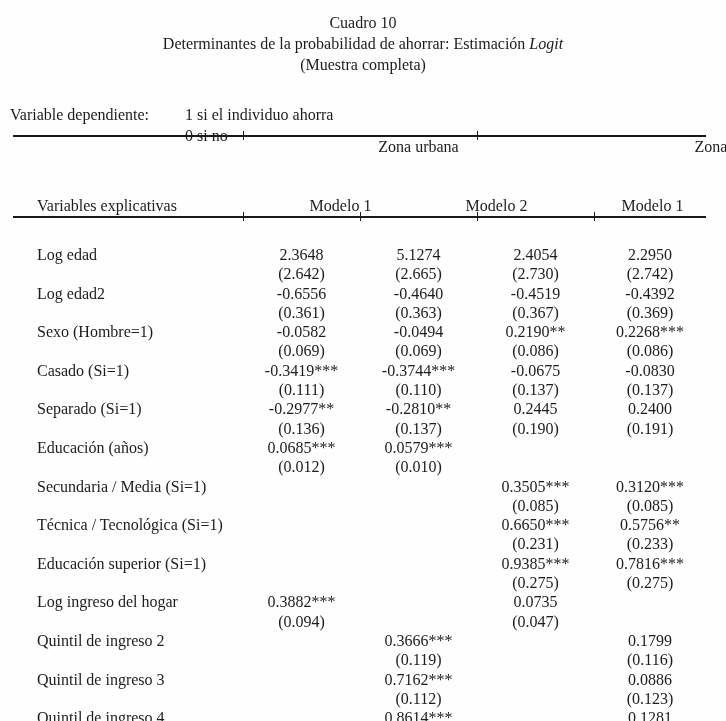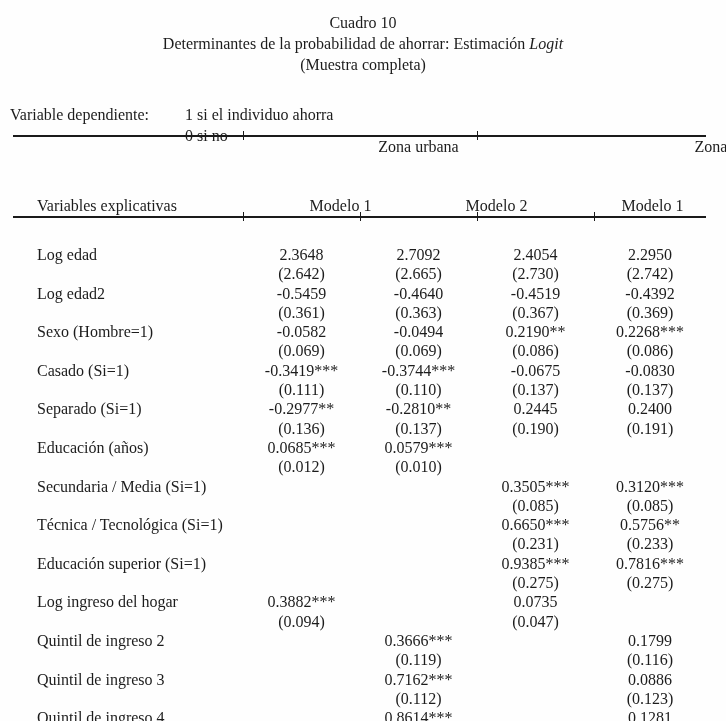--- a/index.html
+++ b/index.html
@@ -107,31 +107,31 @@
     </div>
 
     <div class="tbody">
       <span class="tick bot tx1"></span>
       <span class="tick bot tx2"></span>
       <span class="tick bot tx3"></span>
       <span class="tick bot tx4"></span>
 
   <div class="cell label">Log edad</div>
   <div class="cell val">2.3648</div>
-  <div class="cell val">2.7092</div>
+  <div class="cell val">5.1274</div>
   <div class="cell val">2.4054</div>
   <div class="cell val">2.2950</div>
   <div class="cell label"></div>
   <div class="cell val">(2.642)</div>
   <div class="cell val">(2.665)</div>
   <div class="cell val">(2.730)</div>
   <div class="cell val">(2.742)</div>
 
   <div class="cell label">Log edad2</div>
-  <div class="cell val">-0.5459</div>
+  <div class="cell val">-0.6556</div>
   <div class="cell val">-0.4640</div>
   <div class="cell val">-0.4519</div>
   <div class="cell val">-0.4392</div>
   <div class="cell label"></div>
   <div class="cell val">(0.361)</div>
   <div class="cell val">(0.363)</div>
   <div class="cell val">(0.367)</div>
   <div class="cell val">(0.369)</div>
 
   <div class="cell label">Sexo (Hombre=1)</div>

